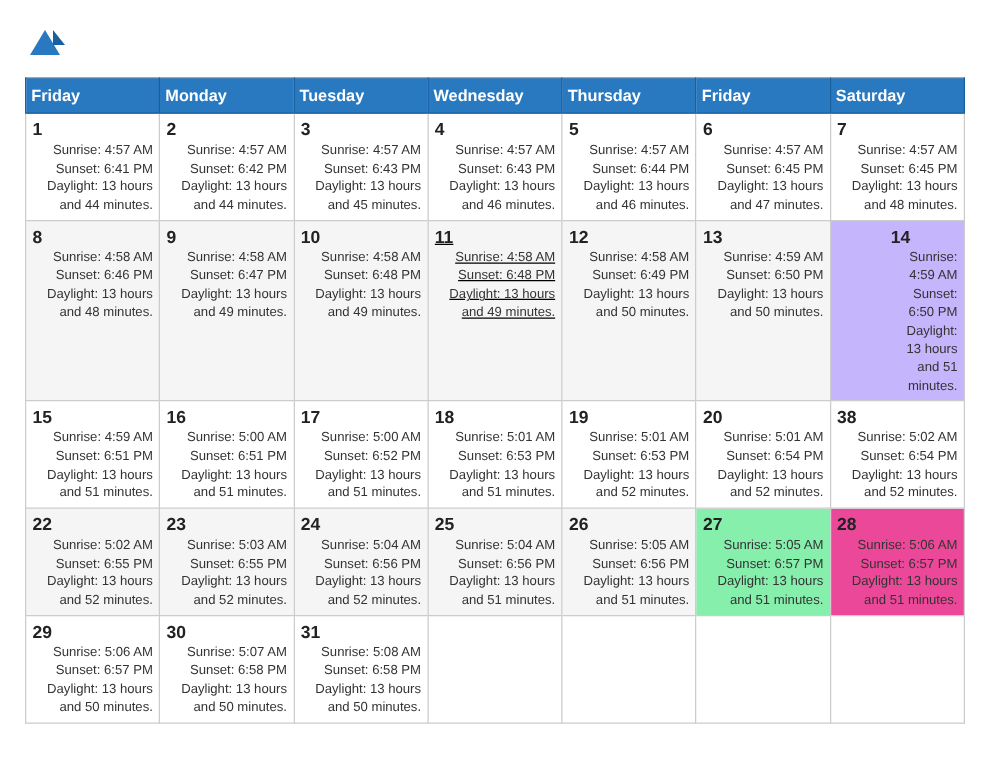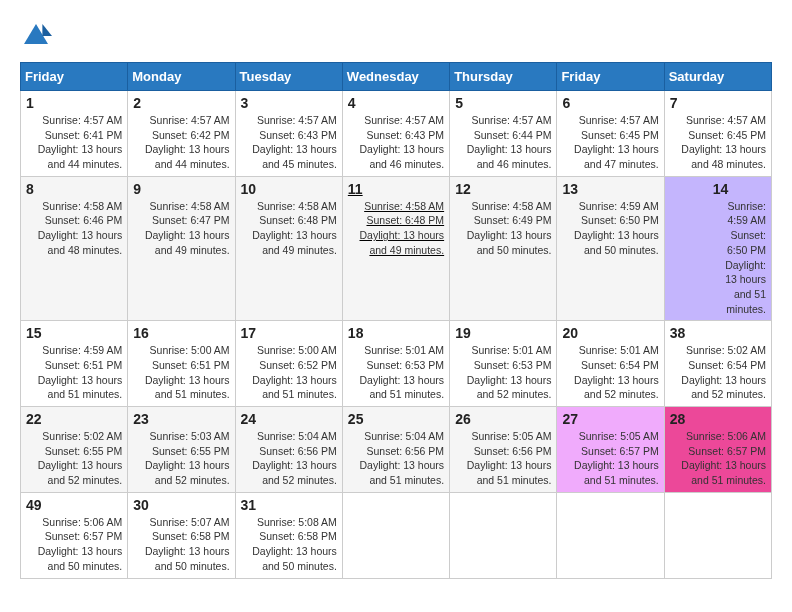--- a/index.html
+++ b/index.html
@@ -225,32 +225,32 @@
           <div class="day-info">Sunrise: 5:04 AM<br>Sunset: 6:56 PM<br>Daylight: 13 hours and 52 minutes.</div>
         </td>
         <td style="background-color: rgb(245, 245, 245);">
           <span class="day-num">25</span>
           <div class="day-info">Sunrise: 5:04 AM<br>Sunset: 6:56 PM<br>Daylight: 13 hours and 51 minutes.</div>
         </td>
         <td style="background-color: rgb(245, 245, 245);">
           <span class="day-num">26</span>
           <div class="day-info">Sunrise: 5:05 AM<br>Sunset: 6:56 PM<br>Daylight: 13 hours and 51 minutes.</div>
         </td>
-        <td style="background-color: #f0abfc;">
+        <td style="background-color: #86efac;">
           <span class="day-num">27</span>
           <div class="day-info">Sunrise: 5:05 AM<br>Sunset: 6:57 PM<br>Daylight: 13 hours and 51 minutes.</div>
         </td>
         <td style="background-color: #ec4899; margin-left: 32px;">
           <span class="day-num">28</span>
           <div class="day-info">Sunrise: 5:06 AM<br>Sunset: 6:57 PM<br>Daylight: 13 hours and 51 minutes.</div>
         </td>
       </tr>
       <tr>
         <td>
-          <span class="day-num">49</span>
+          <span class="day-num">29</span>
           <div class="day-info">Sunrise: 5:06 AM<br>Sunset: 6:57 PM<br>Daylight: 13 hours and 50 minutes.</div>
         </td>
         <td>
           <span class="day-num">30</span>
           <div class="day-info">Sunrise: 5:07 AM<br>Sunset: 6:58 PM<br>Daylight: 13 hours and 50 minutes.</div>
         </td>
         <td>
           <span class="day-num">31</span>
           <div class="day-info">Sunrise: 5:08 AM<br>Sunset: 6:58 PM<br>Daylight: 13 hours and 50 minutes.</div>
         </td>

